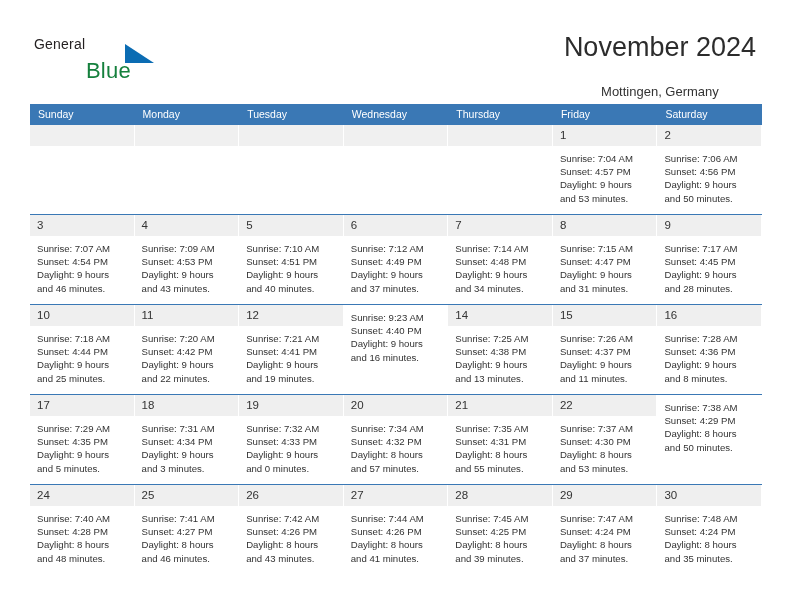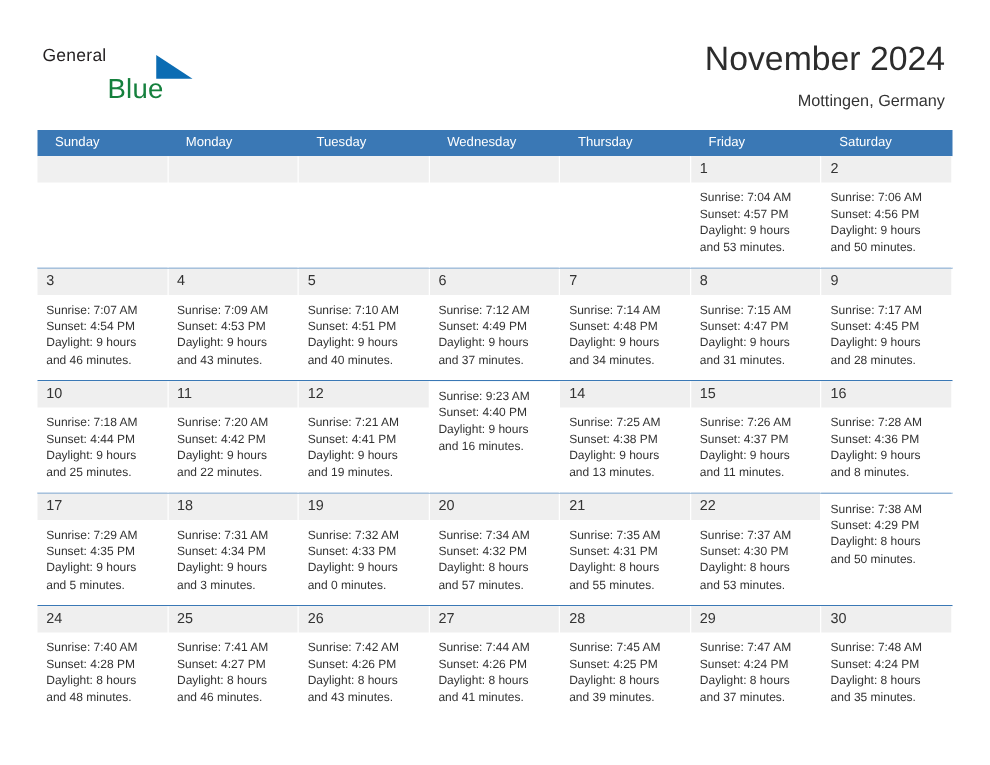--- a/index.html
+++ b/index.html
@@ -62,54 +62,54 @@
     height: 0;
     border-left: 29px solid transparent;
     border-bottom: 19px solid #0b6cb3;
     transform: scaleX(-1);
   }
 
   .title-block {
     position: absolute;
     right: 36px;
     top: 30px;
-    text-align: right;
+    text-align: center;
   }
   .cal-title {
     font-size: 27px;
     color: #2c2c2c;
     line-height: 34px;
     white-space: nowrap;
   }
   .cal-subtitle {
     font-size: 13px;
     color: #333333;
     line-height: 20px;
-    margin-top: 7px;
+    margin-top: 18px;
     white-space: nowrap;
   }
 
   
   .calendar {
     position: absolute;
     left: 30px;
     top: 104px;
     width: 732px;
   }
   .weekday-row {
     display: flex;
     background: #3a78b5;
     height: 21px;
   }
   .weekday {
     flex: 1 1 0;
     color: #ffffff;
     font-size: 10.5px;
     line-height: 21px;
-    padding-left: 14px;
+    padding-left: 8px;
     box-sizing: border-box;
     white-space: nowrap;
   }
 
   .week-row {
     display: flex;
     border-top: 1.6px solid #3a78b5;
     height: 89px;
   }
   .week-row.first {

